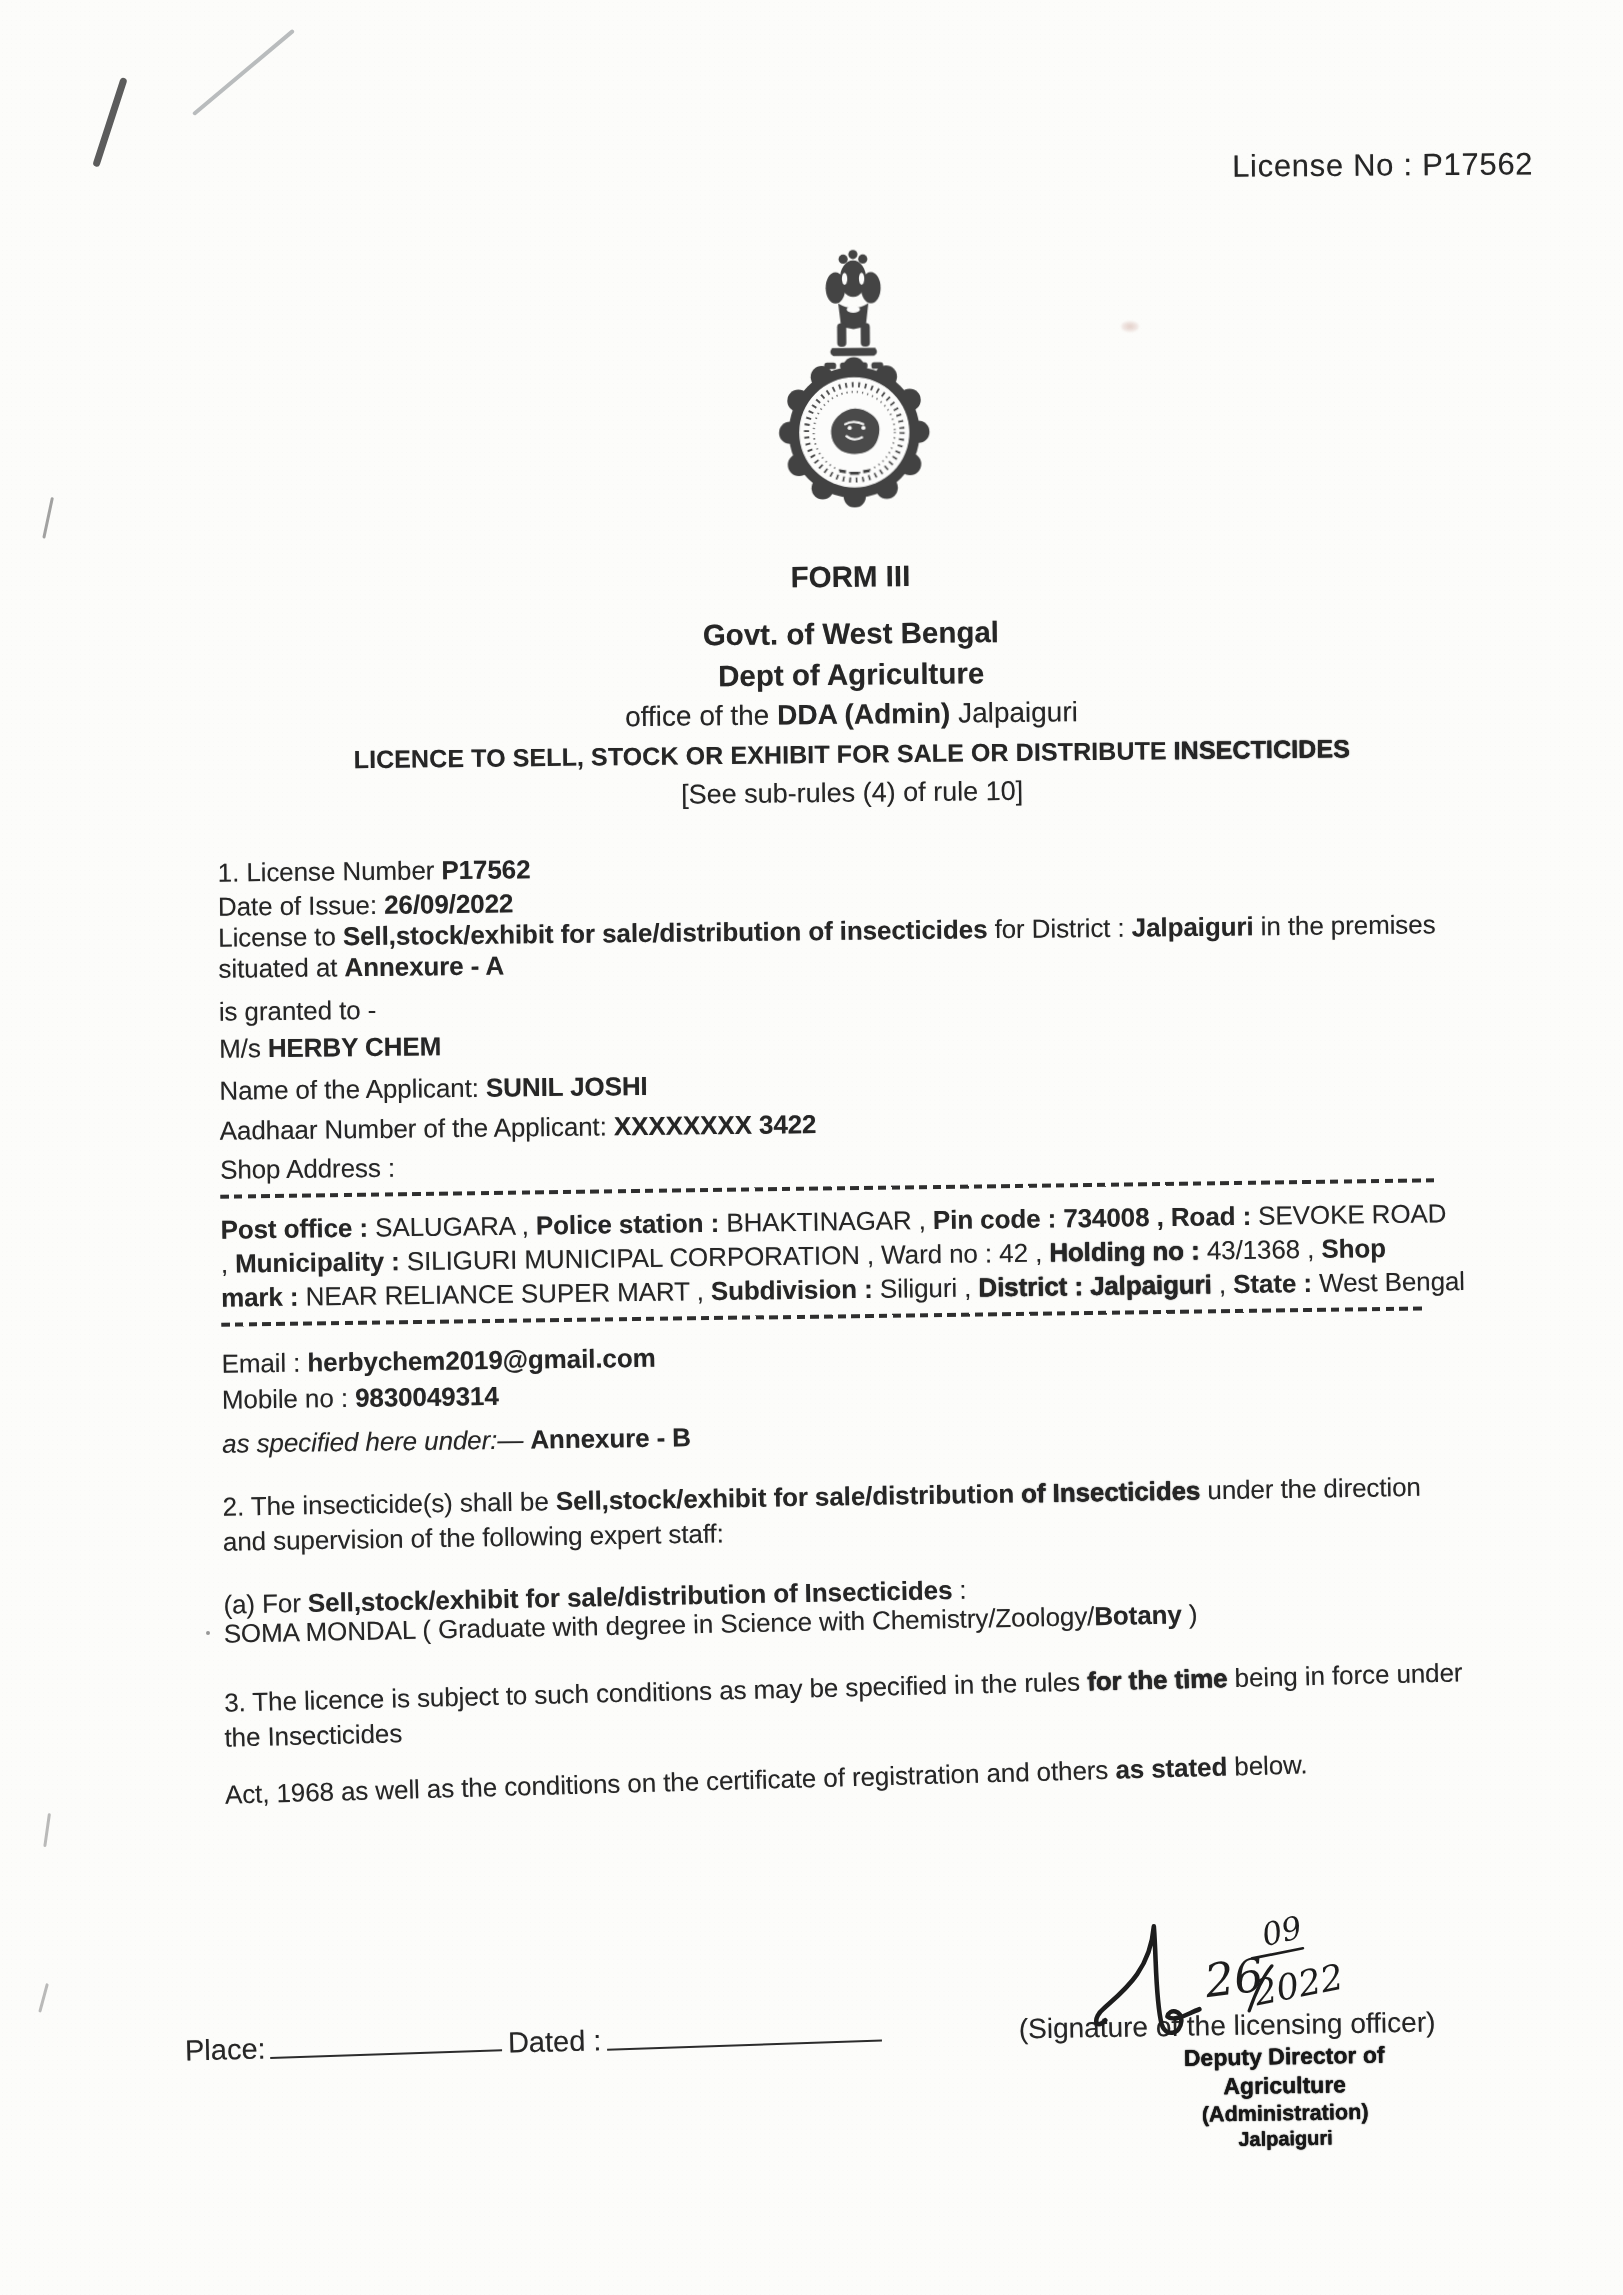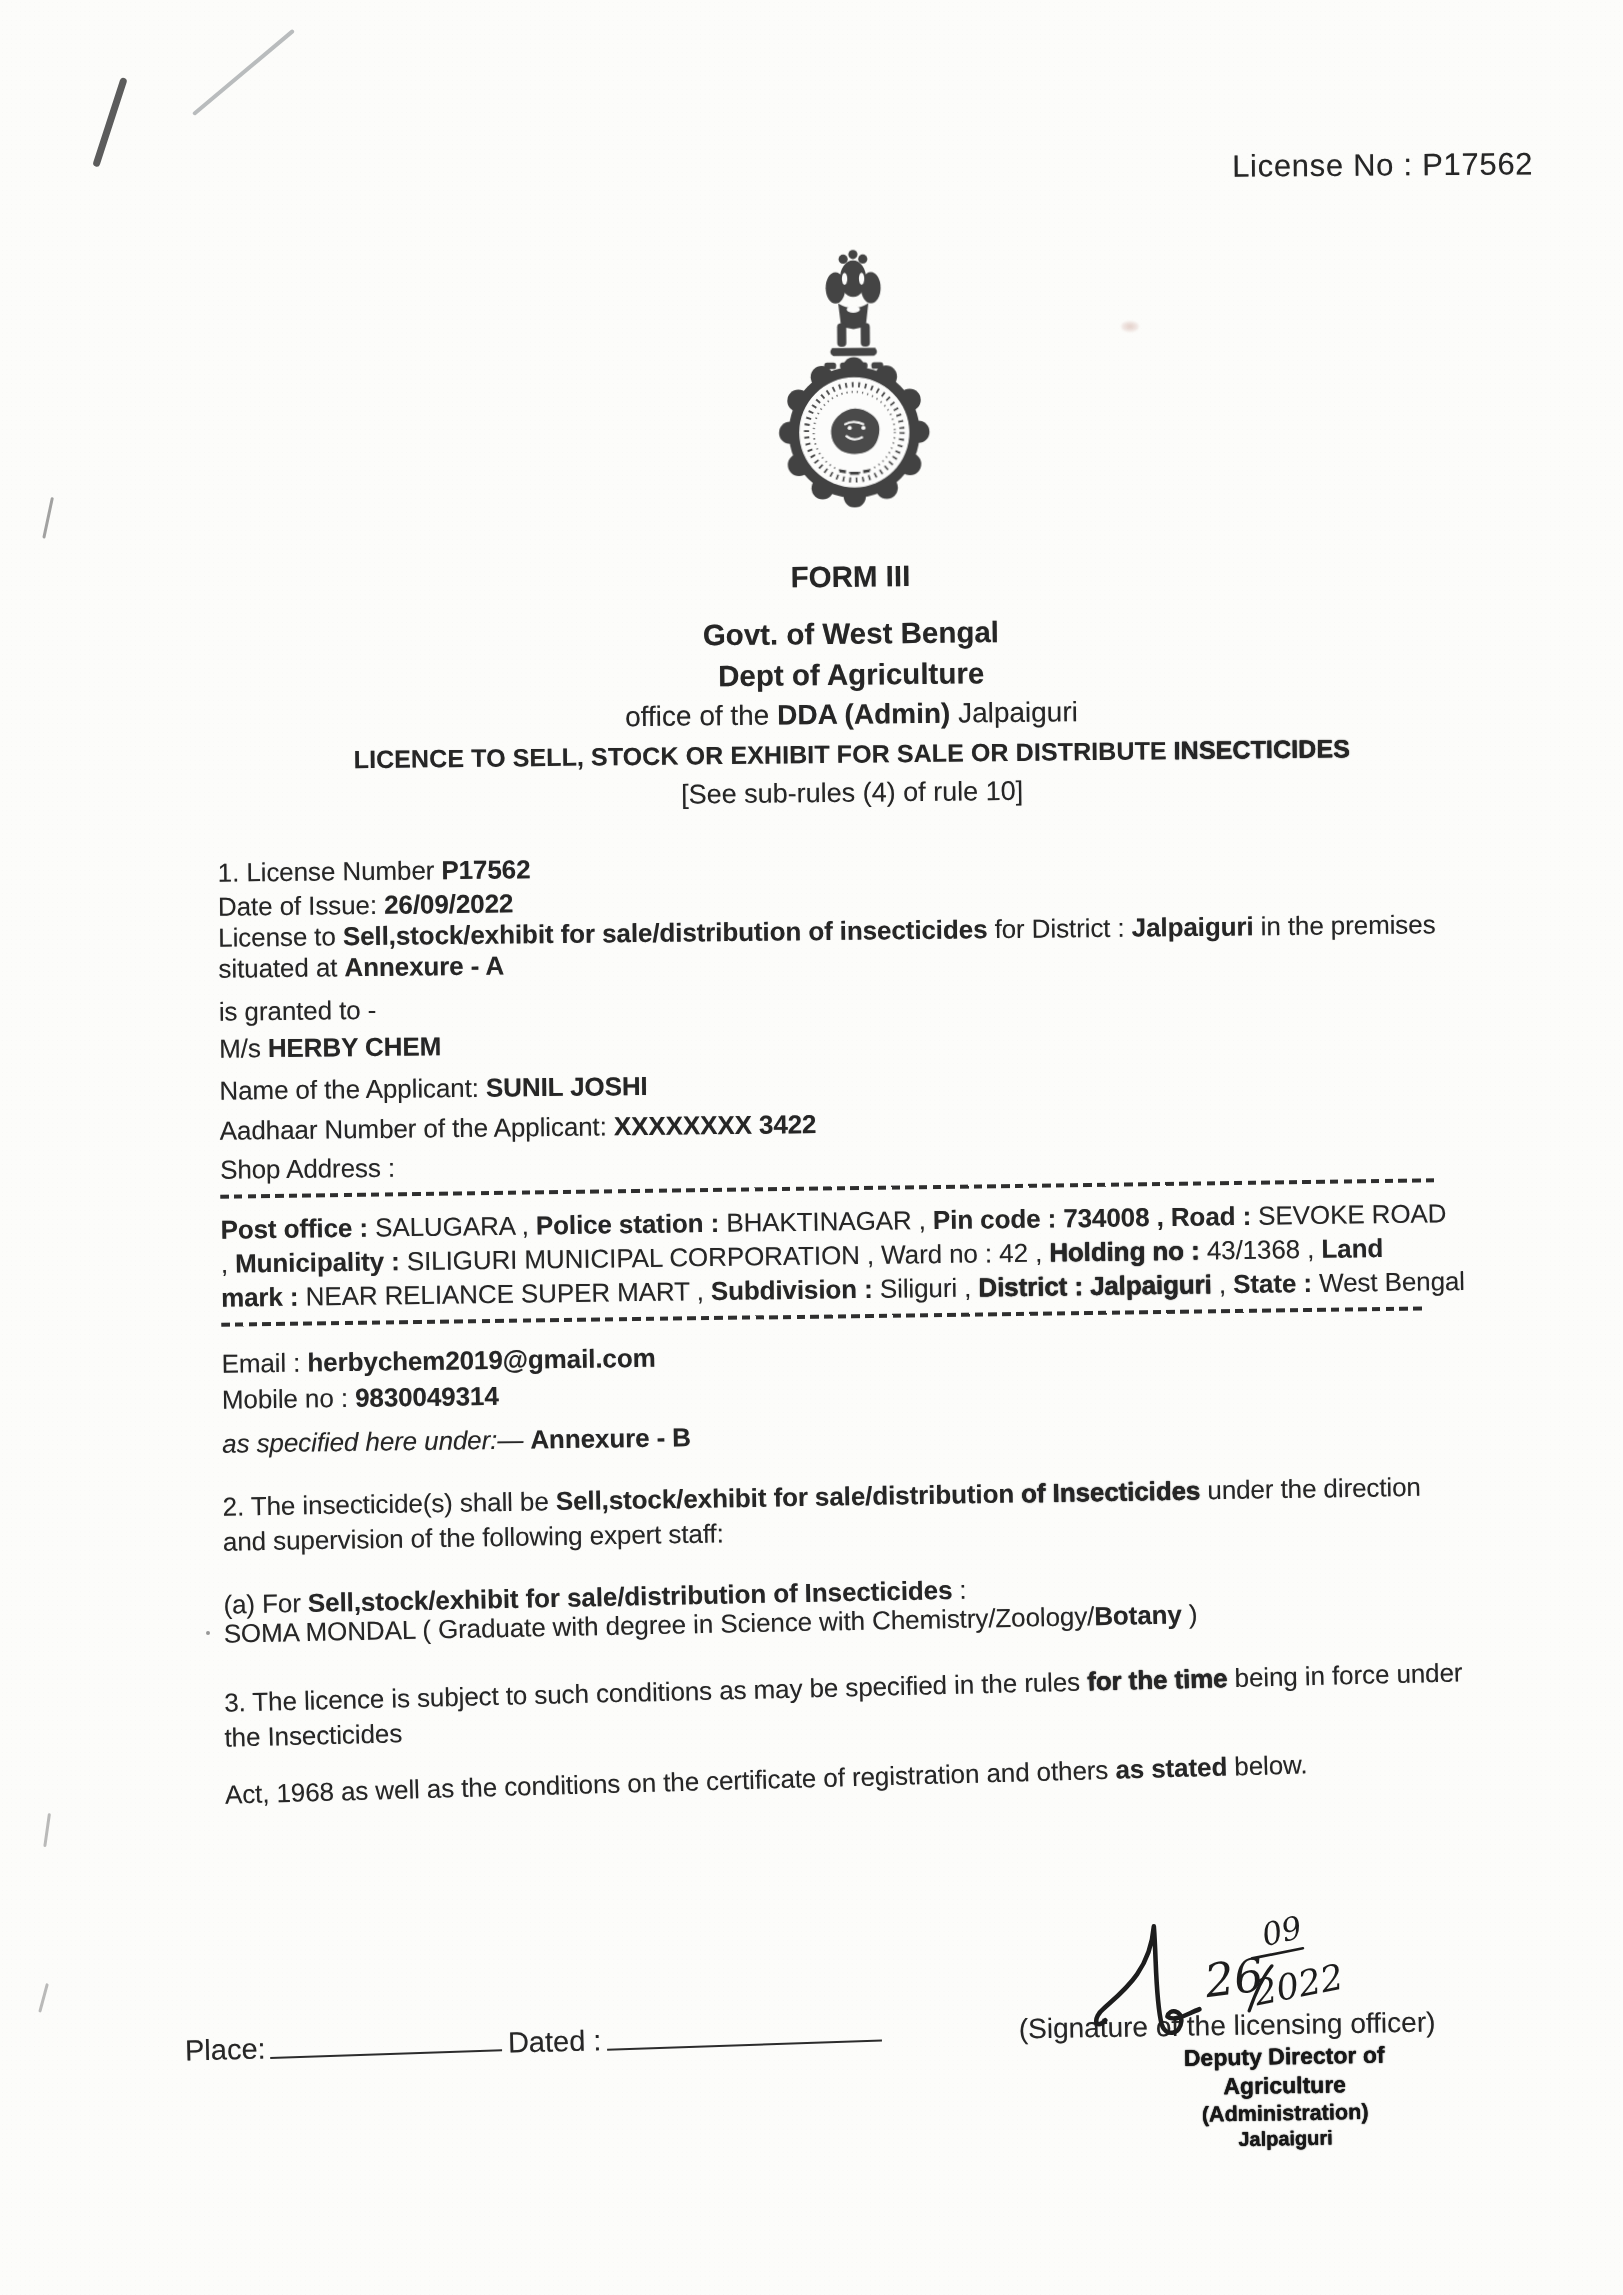--- a/index.html
+++ b/index.html
@@ -162,21 +162,21 @@
       <div class="doc-line tilt-a" style="top:887px"><span>Date of Issue: </span><span class="b">26/09/2022</span></div>
       <div class="doc-line tilt-a" style="top:918px"><span>License to </span><span class="b">Sell,stock/exhibit for sale/distribution of insecticides</span><span> for District : </span><span class="b">Jalpaiguri</span><span> in the premises</span></div>
       <div class="doc-line tilt-a" style="top:949px"><span>situated at </span><span class="b">Annexure - A</span></div>
       <div class="doc-line tilt-a" style="top:992px"><span>is granted to -</span></div>
       <div class="doc-line tilt-a" style="top:1029px"><span>M/s </span><span class="b">HERBY CHEM</span></div>
       <div class="doc-line tilt-a" style="top:1071px"><span>Name of the Applicant: </span><span class="b">SUNIL JOSHI</span></div>
       <div class="doc-line tilt-a" style="top:1111px"><span>Aadhaar Number of the Applicant: </span><span class="b">XXXXXXXX 3422</span></div>
       <div class="doc-line tilt-a" style="top:1150px"><span>Shop Address :</span></div>
       <div class="dashrule tilt-b" style="top:1190px;width:1217px"></div>
       <div class="doc-line tilt-b" style="top:1210px"><span class="b">Post office : </span><span>SALUGARA , </span><span class="b">Police station : </span><span>BHAKTINAGAR , </span><span class="b">Pin code : 734008 , Road : </span><span>SEVOKE ROAD</span></div>
-      <div class="doc-line tilt-b" style="top:1244px"><span>, </span><span class="b">Municipality : </span><span>SILIGURI MUNICIPAL CORPORATION , Ward no : 42 , </span><span class="b smg">Holding no : </span><span>43/1368 , </span><span class="b">Land</span></div>
+      <div class="doc-line tilt-b" style="top:1244px"><span>, </span><span class="b">Municipality : </span><span>SILIGURI MUNICIPAL CORPORATION , Ward no : 42 , </span><span class="b smg">Holding no : </span><span>43/1368 , </span><span class="b">Shop</span></div>
       <div class="doc-line tilt-b" style="top:1278px"><span class="b">mark : </span><span>NEAR RELIANCE SUPER MART , </span><span class="b">Subdivision : </span><span>Siliguri , </span><span class="b smg">District : Jalpaiguri</span><span> , </span><span class="b">State : </span><span>West Bengal</span></div>
       <div class="dashrule tilt-b" style="top:1318px;width:1201px"></div>
       <div class="doc-line tilt-b" style="top:1344px"><span>Email : </span><span class="b">herbychem2019@gmail.com</span></div>
       <div class="doc-line tilt-b" style="top:1380px"><span>Mobile no : </span><span class="b">9830049314</span></div>
       <div class="doc-line tilt-b" style="top:1424px"><span class="i">as specified here under:— </span><span class="b">Annexure - B</span></div>
       <div class="doc-line tilt-c" style="top:1487px"><span>2. The insecticide(s) shall be </span><span class="b">Sell,stock/exhibit for sale/distribution </span><span class="b smg">of Insecticides</span><span> under the direction</span></div>
       <div class="doc-line tilt-c" style="top:1522px"><span>and supervision of the following expert staff:</span></div>
       <div class="doc-line tilt-d" style="top:1585px"><span>(a) For </span><span class="b">Sell,stock/exhibit for sale/distribution of Insecticides</span><span> :</span></div>
       <div class="doc-line tilt-d" style="top:1614px"><span>SOMA MONDAL ( Graduate with degree in Science with Chemistry/Zoology/</span><span class="b">Botany</span><span> )</span></div>
       <div class="doc-line tilt-e" style="top:1683px"><span>3. The licence is subject to such conditions as may be specified in the rules </span><span class="b smg">for the time</span><span> being in force under</span></div>

